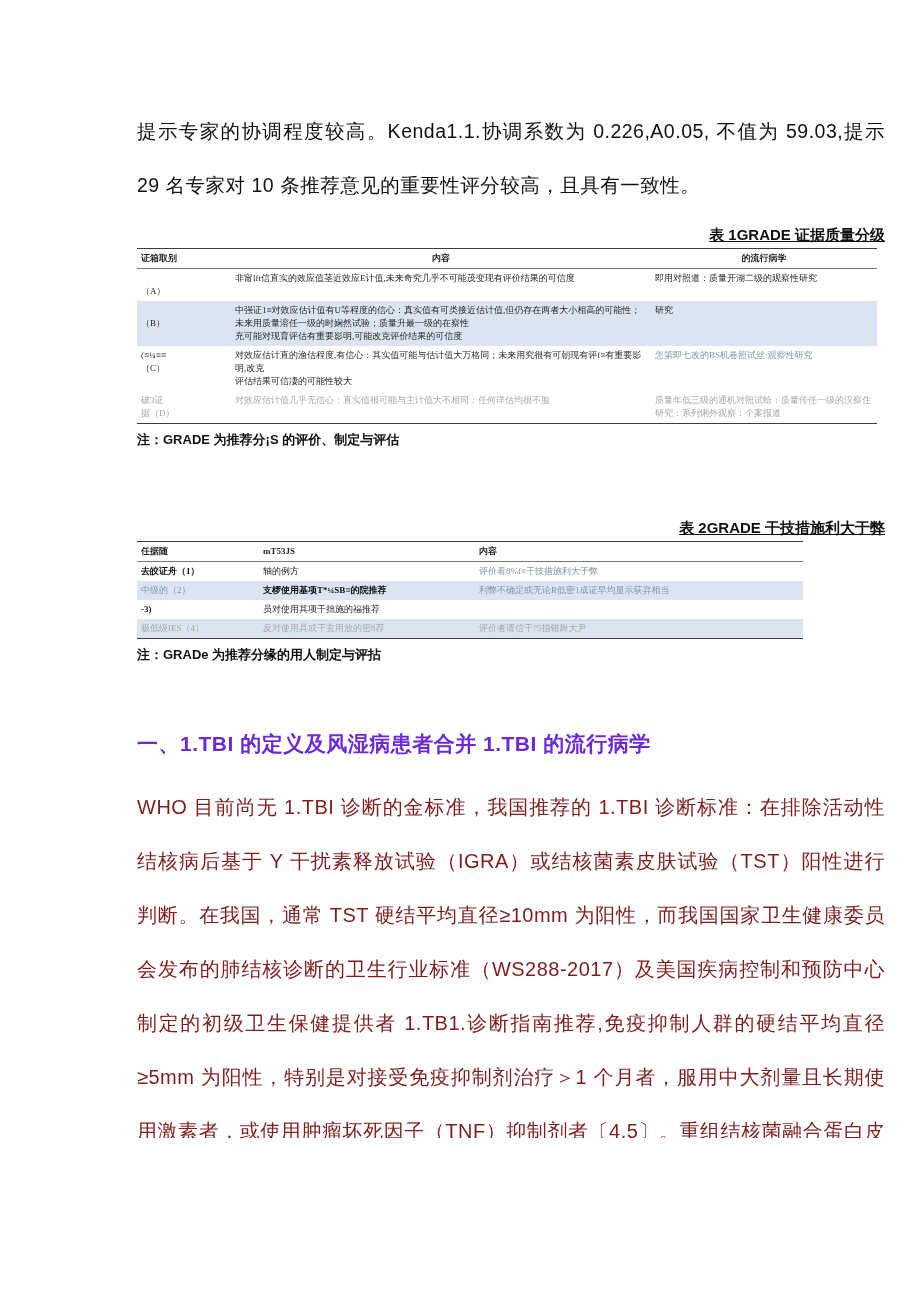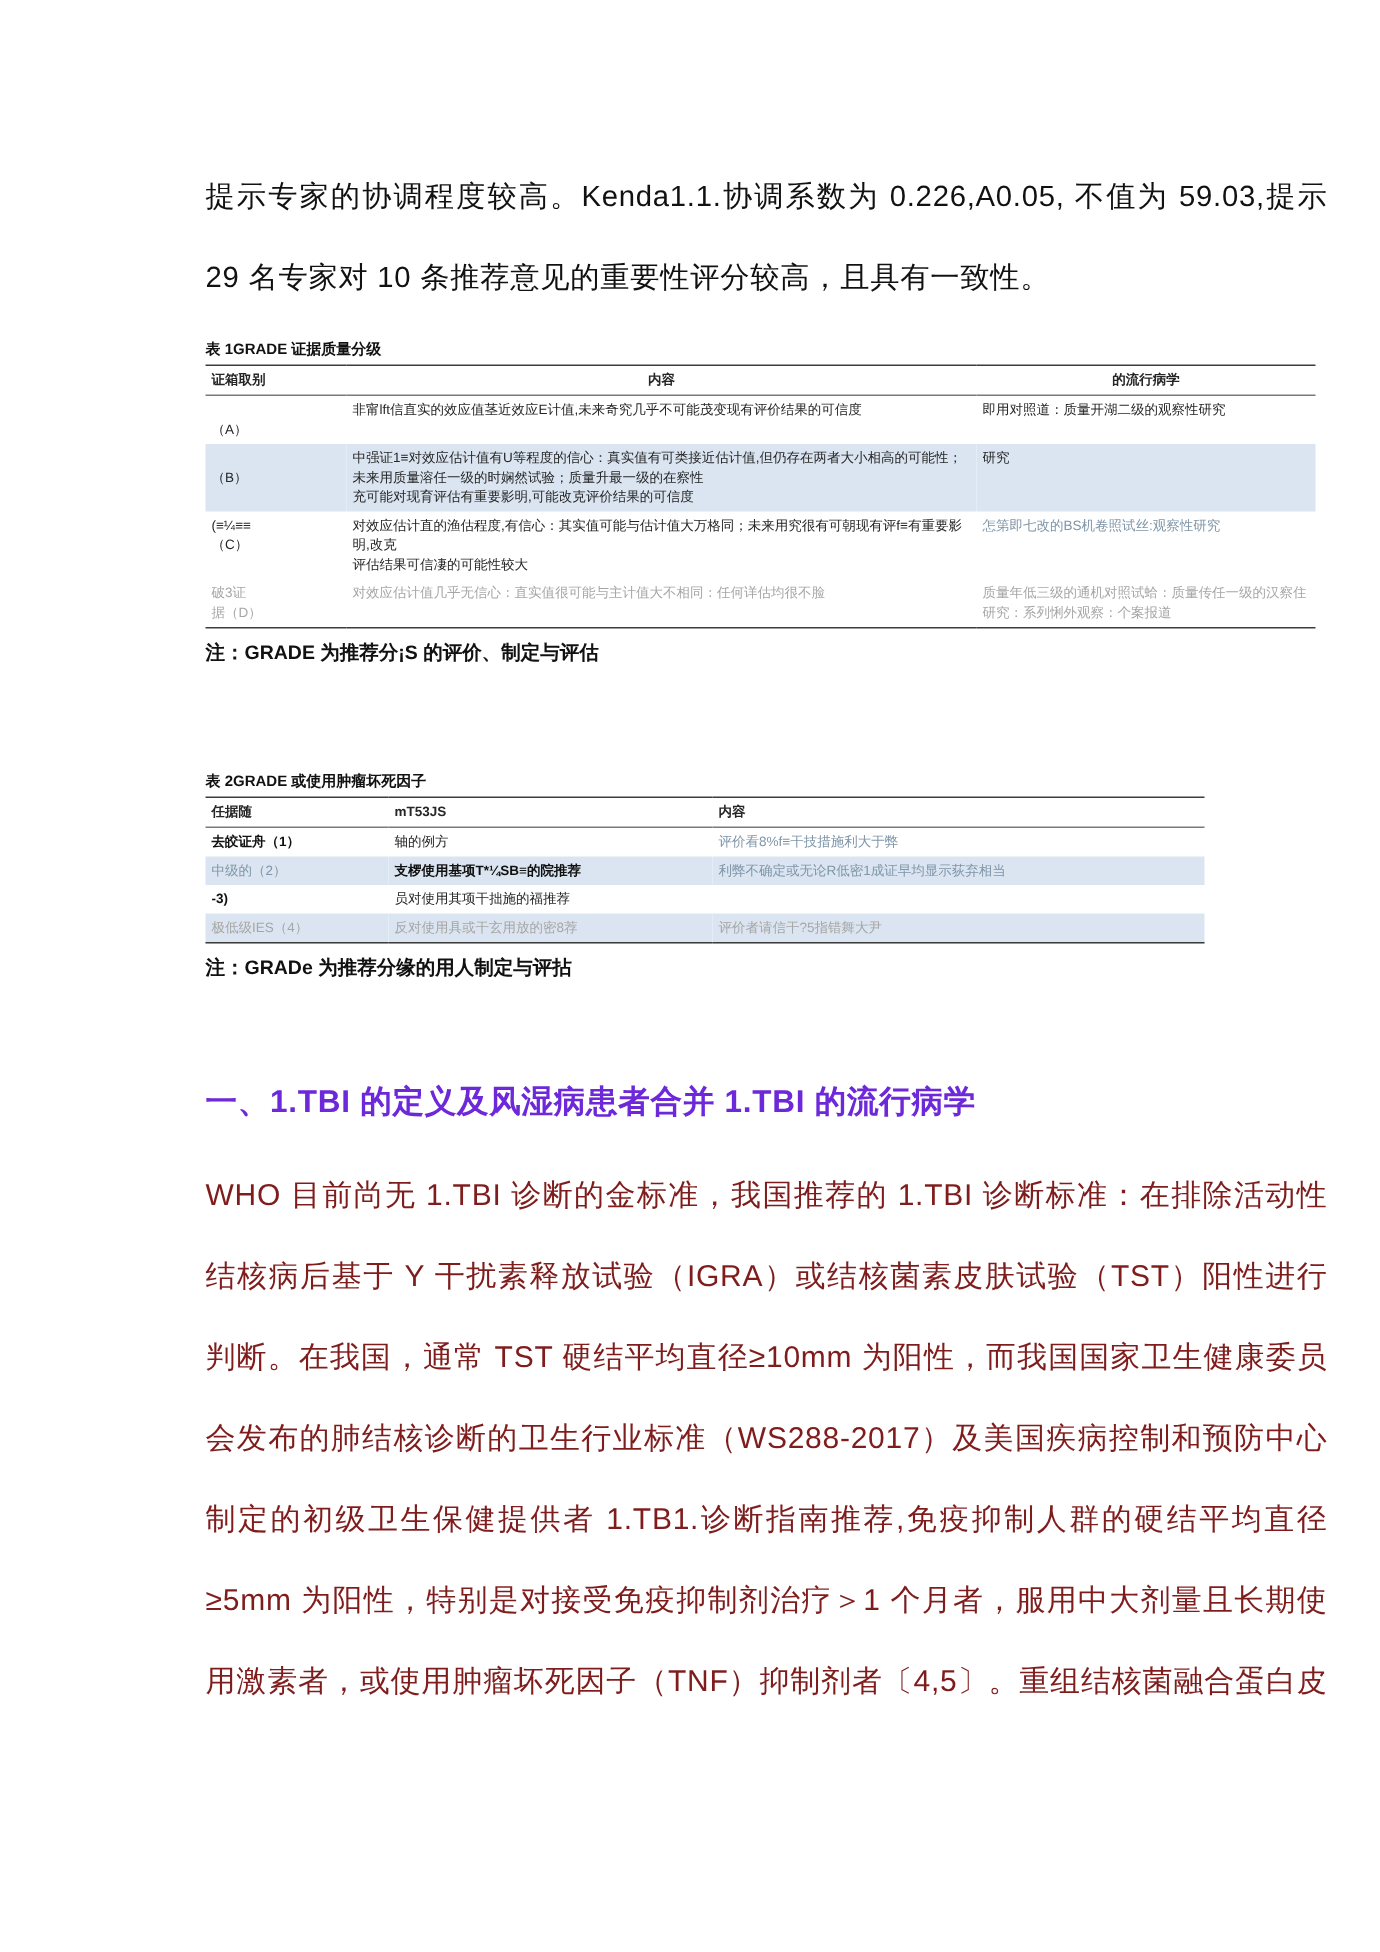--- a/index.html
+++ b/index.html
@@ -19,32 +19,34 @@
     margin: 0;
     font-size: 19.5px;
     line-height: 54px;
     text-align: justify;
     letter-spacing: 0.5px;
     color: #111;
   }
   .table-block { margin-top: 14px; }
   .table-block.second { margin-top: 70px; }
   .tcaption {
-    font-size: 10px;
+    font-size: 15px;
     font-weight: bold;
-    text-align: left;
+    text-align: right;
     color: #111;
     margin-bottom: 3px;
+    text-decoration: underline;
   }
   table.datatable {
     border-collapse: collapse;
     table-layout: fixed;
     font-size: 9px;
     line-height: 13px;
     color: #262626;
+    font-family: Liberation Serif, serif;
   }
   table.t1 { width: 740px; }
   table.t2 { width: 666px; }
   table.datatable th {
     font-weight: bold;
     padding: 3px 4px;
     border-top: 1.5px solid #3c3c3c;
     border-bottom: 1px solid #7a7a7a;
     text-align: left;
     vertical-align: middle;
@@ -130,21 +132,21 @@
 据（D）</td>
           <td class="txt-muted">对效应估计值几乎无信心：直实值很可能与主计值大不相同：任何详估均很不脸</td>
           <td class="txt-muted">质量年低三级的通机对照试蛤：质量传任一级的汉察住研究：系列悧外观察：个案报道</td>
         </tr>
       </tbody>
     </table>
     <div class="tnote">注：GRADE 为推荐分¡S 的评价、制定与评估</div>
   </div>
 
   <div class="table-block second">
-    <div class="tcaption">表 2GRADE 或使用肿瘤坏死因子</div>
+    <div class="tcaption">表 2GRADE 干技措施利大于弊</div>
     <table class="datatable t2">
       <colgroup>
         <col style="width:122px">
           <col style="width:216px">
           <col style="width:328px">
       </colgroup>
       <thead>
         <tr>
           <th>任据随</th>
           <th>mT53JS</th>

